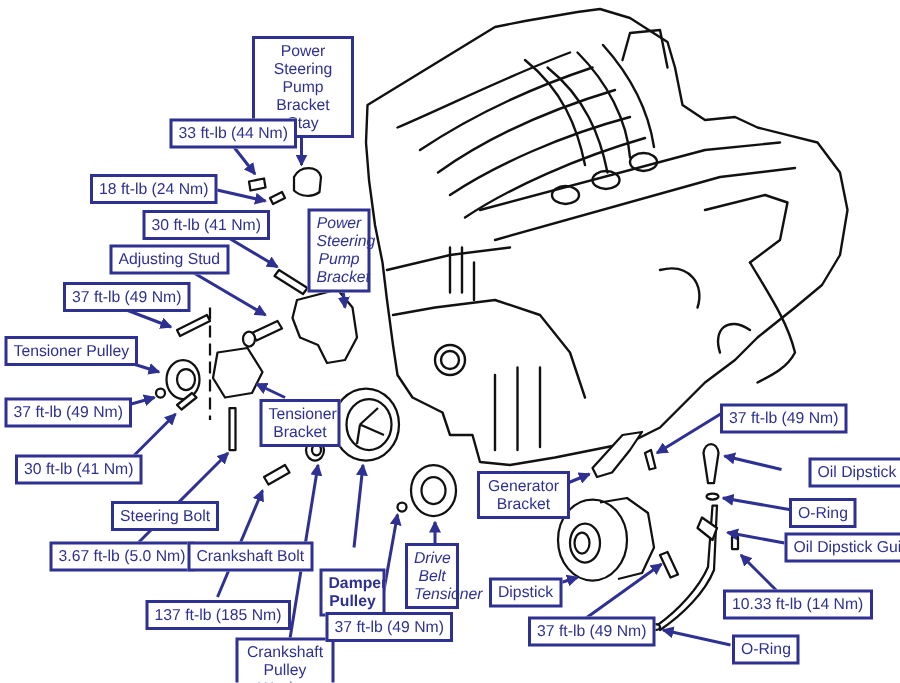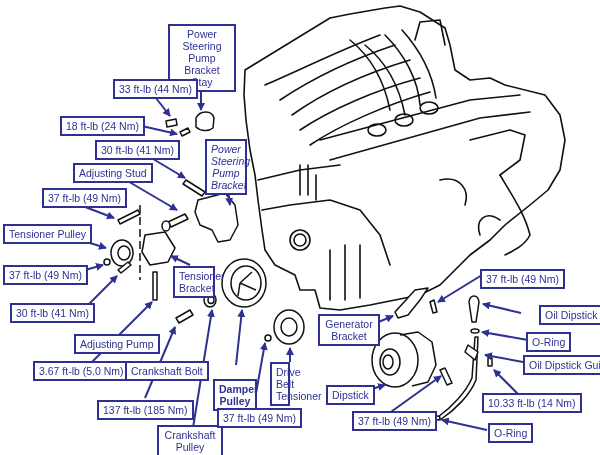--- a/index.html
+++ b/index.html
@@ -136,30 +136,30 @@
 
 <div class="lbl multi" style="left:168px;top:24px;width:68px;">Power Steering Pump Bracket Stay</div>
 <div class="lbl" style="left:113px;top:79px;">33 ft-lb (44 Nm)</div>
 <div class="lbl" style="left:60px;top:116px;">18 ft-lb (24 Nm)</div>
 <div class="lbl" style="left:95px;top:140px;">30 ft-lb (41 Nm)</div>
 <div class="lbl multi" style="left:205px;top:139px;width:42px;font-style:italic;">Power Steering Pump Bracket</div>
 <div class="lbl" style="left:73px;top:163px;">Adjusting Stud</div>
 <div class="lbl" style="left:42px;top:188px;">37 ft-lb (49 Nm)</div>
 <div class="lbl" style="left:3px;top:224px;">Tensioner Pulley</div>
 <div class="lbl" style="left:3px;top:265px;">37 ft-lb (49 Nm)</div>
-<div class="lbl multi" style="left:173px;top:266px;width:42px;">Tensioner Bracket</div>
+<div class="lbl multi" style="left:173px;top:266px;width:54px;">Tensioner Bracket</div>
 <div class="lbl" style="left:10px;top:303px;">30 ft-lb (41 Nm)</div>
-<div class="lbl" style="left:74px;top:334px;">Adjusting Pump</div>
+<div class="lbl" style="left:74px;top:334px;">Steering Bolt</div>
 <div class="lbl" style="left:33px;top:361px;">3.67 ft-lb (5.0 Nm)</div>
 <div class="lbl" style="left:125px;top:361px;">Crankshaft Bolt</div>
 <div class="lbl" style="left:97px;top:400px;">137 ft-lb (185 Nm)</div>
 <div class="lbl multi" style="left:157px;top:425px;width:66px;">Crankshaft Pulley Washer</div>
 <div class="lbl multi" style="left:213px;top:379px;width:44px;font-weight:bold;">Damper Pulley</div>
 <div class="lbl" style="left:217px;top:408px;">37 ft-lb (49 Nm)</div>
-<div class="lbl multi" style="left:270px;top:362px;width:20px;">Drive Belt Tensioner</div>
+<div class="lbl multi" style="left:270px;top:362px;width:36px;font-style:italic;">Drive Belt Tensioner</div>
 <div class="lbl multi" style="left:318px;top:314px;width:62px;">Generator Bracket</div>
 <div class="lbl" style="left:326px;top:385px;">Dipstick</div>
 <div class="lbl" style="left:352px;top:411px;">37 ft-lb (49 Nm)</div>
 <div class="lbl" style="left:480px;top:269px;">37 ft-lb (49 Nm)</div>
 <div class="lbl" style="left:523px;top:305px;margin-left:16px;">Oil Dipstick</div>
 <div class="lbl" style="left:526px;top:332px;">O-Ring</div>
 <div class="lbl" style="left:523px;top:355px;">Oil Dipstick Guide</div>
 <div class="lbl" style="left:482px;top:393px;">10.33 ft-lb (14 Nm)</div>
 <div class="lbl" style="left:488px;top:423px;">O-Ring</div>
 

